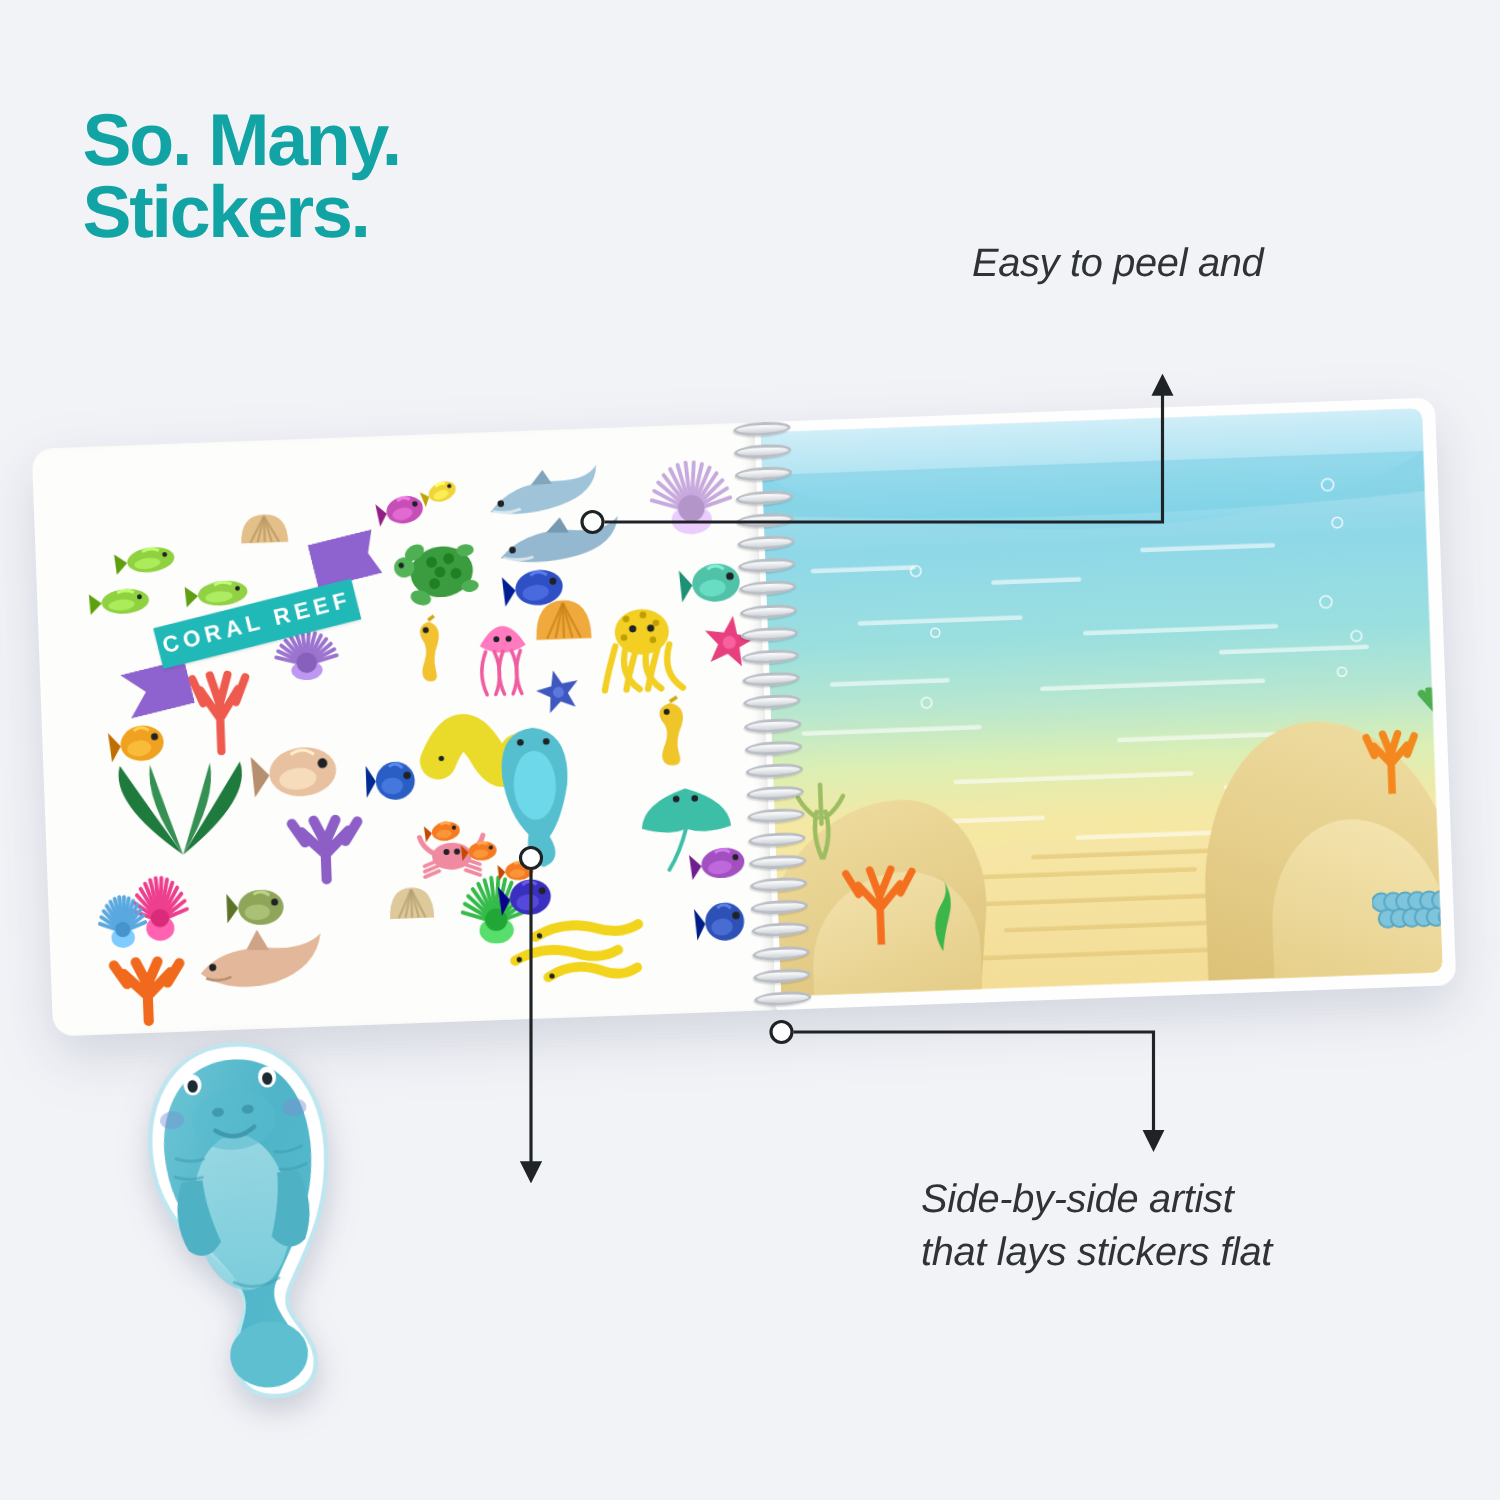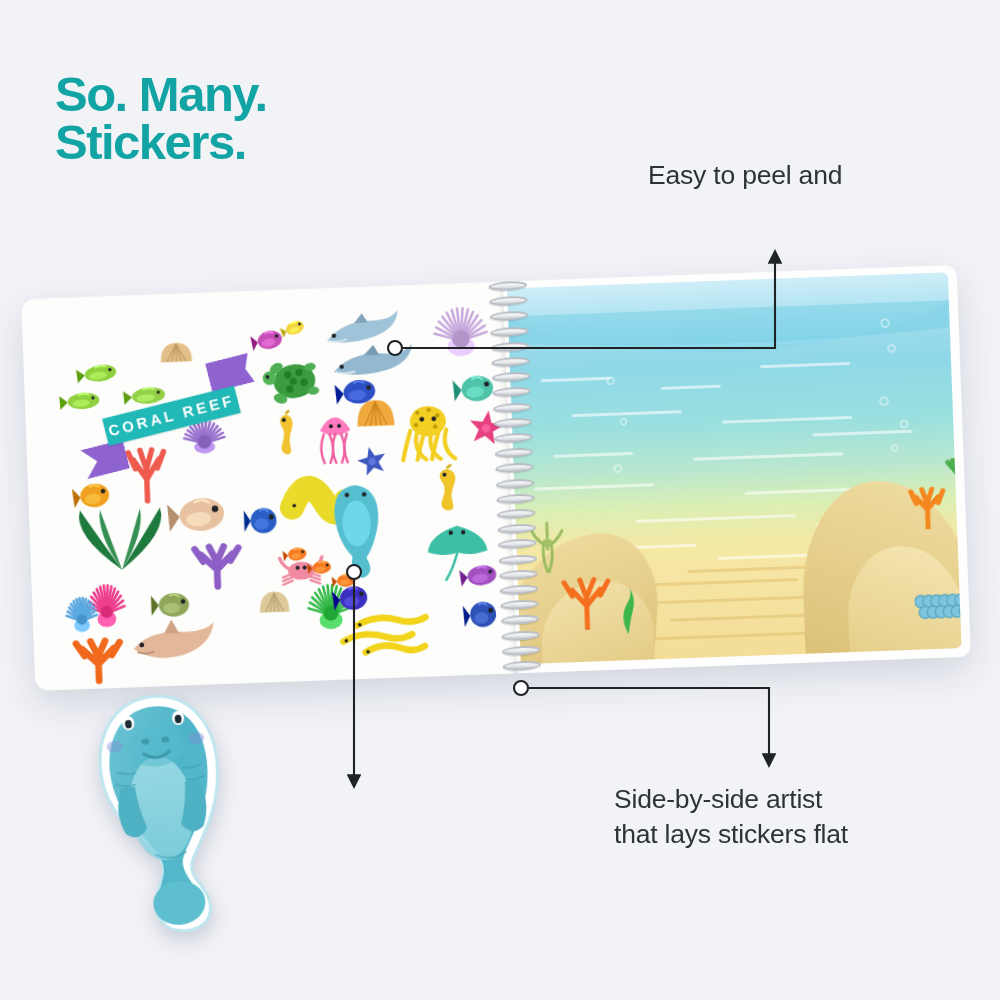--- a/index.html
+++ b/index.html
@@ -19,21 +19,21 @@
     font-weight:bold; letter-spacing:-1.5px;
     color:#12a4a4;
     margin-top:12px;
   }
   .headline span { display:block; }
 
   
   .callout-text {
     position:absolute;
     font-size:26.5px; line-height:1.33;
-    color:#2f3336; letter-spacing:-0.2px;
+    color:#2f3336; letter-spacing:-0.2px;font-style:italic;
   }
   .callout-text span { display:block; white-space:nowrap; }
   #co-peel  { left:648px; top:158px; }
   #co-count { left:262px; top:810px; }
   #co-flat  { left:614px; top:782px; }
 
   
   #annot { position:absolute; left:0; top:0; width:1000px; height:1000px; }
 
   

